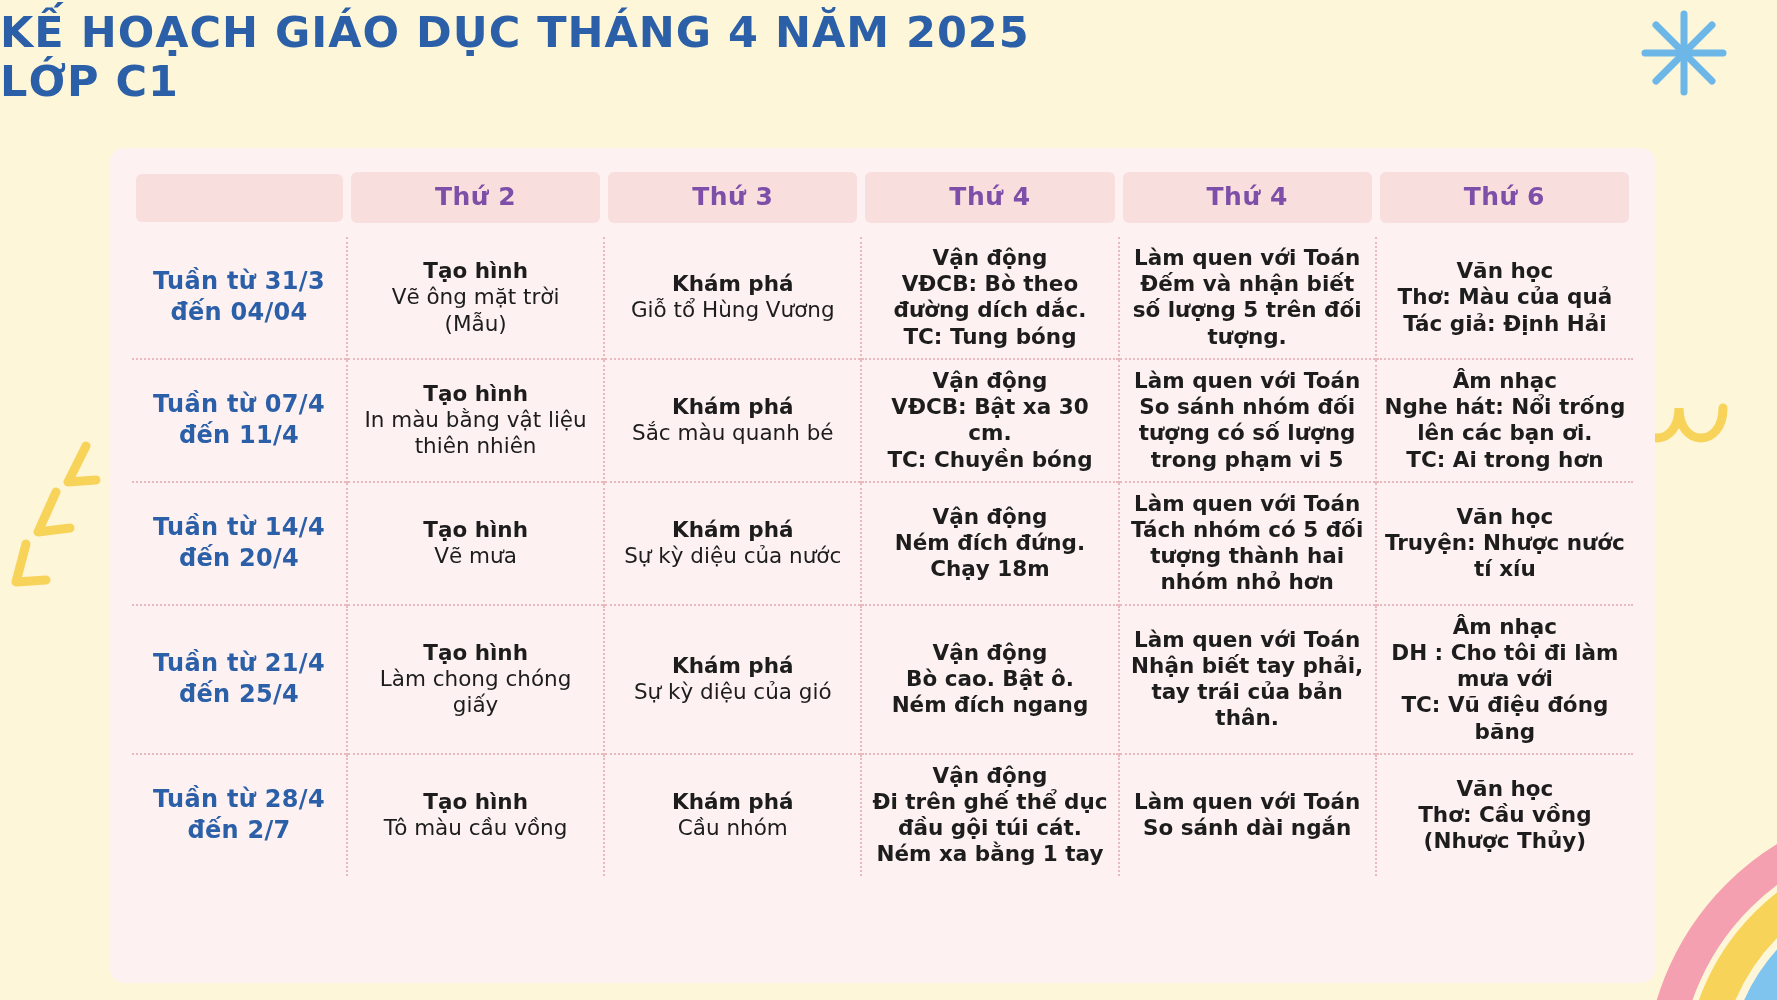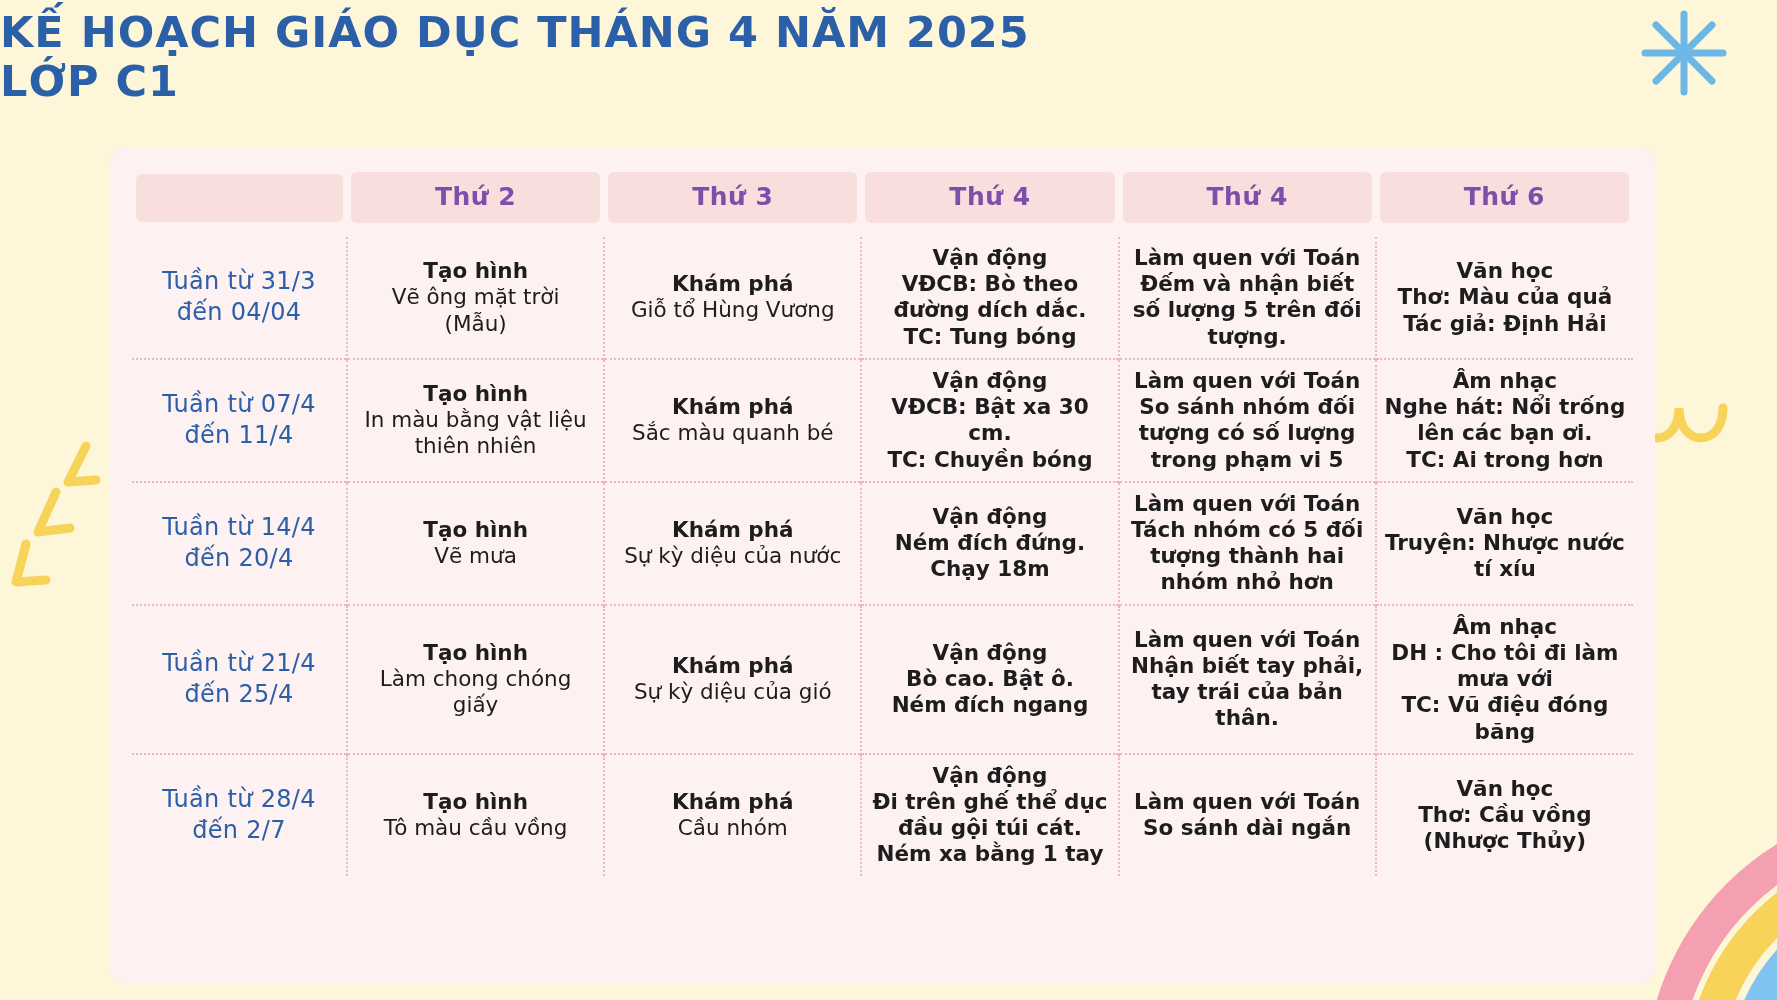--- a/index.html
+++ b/index.html
@@ -102,21 +102,21 @@
     color: #1d1d1d;
     font-size: 21.5px;
     line-height: 1.22;
   }
   tbody tr td:last-child { border-right: none; }
   tbody tr:first-child td { border-top: none; }
   tbody td.week {
     border-right: 2px dotted #e9b9bd;
     color: #2b5fa8;
     font-size: 24px;
-    font-weight: normal;
+    font-weight: bold;
     line-height: 1.3;
     letter-spacing: .3px;
   }
   .cell-title { font-weight: bold; display: block; }
   .cell-line { display: block; }
   .cell-line.b { font-weight: bold; }
 </style>
 </head>
 <body>
 

